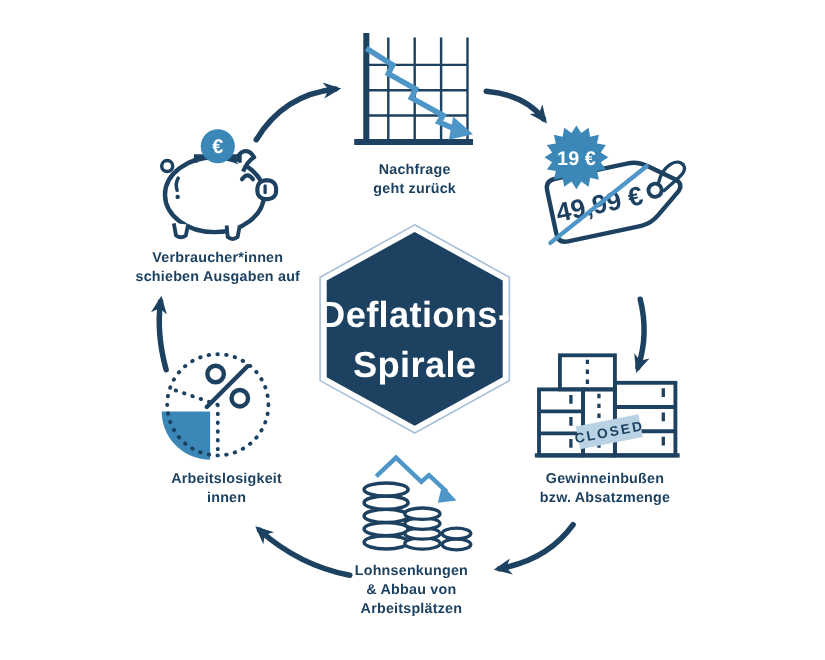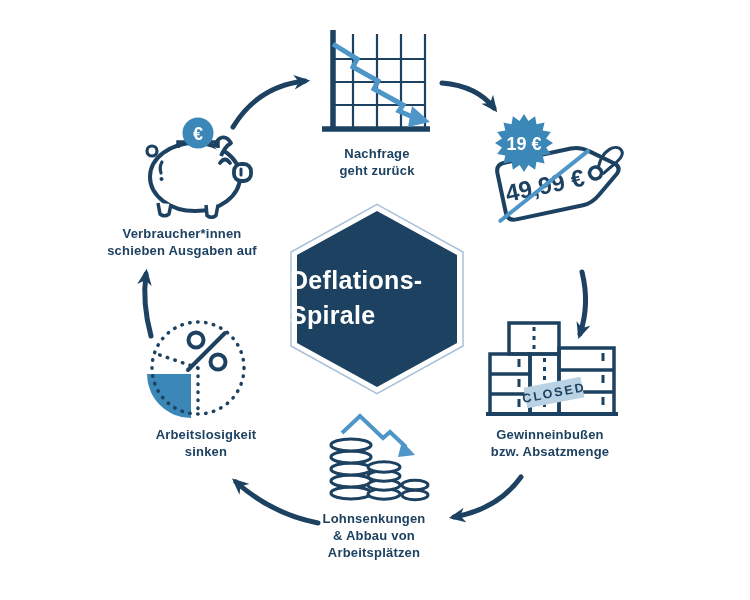--- a/index.html
+++ b/index.html
@@ -13,23 +13,23 @@
     font-size:13px;
     line-height:1.32;
     text-align:center;
     white-space:pre-line;
     letter-spacing:0.2px;
   }
   .hex-title{
     position:absolute;
     color:#ffffff;
     font-weight:bold;
-    font-size:25px;
+    font-size:33px;
     line-height:1.38;
-    text-align:left;
+    text-align:center;
     white-space:pre-line;
     z-index:3;
     letter-spacing:0.3px;
   }
   svg{display:block;}
   svg text{font-family:"Liberation Sans","DejaVu Sans",sans-serif;font-weight:bold;}
   .arrow-layer{position:absolute;left:0;top:0;z-index:1;pointer-events:none;}
   .node{position:absolute;z-index:2;}
 </style>
 </head>
@@ -143,35 +143,35 @@
       <circle cx="70" cy="55" r="46" fill="none" stroke="#1d4160" stroke-width="3.5" stroke-dasharray="0.5 7.5" stroke-linecap="round"></circle>
       <path d="M70,55 L26,40 M70,55 L70,101" fill="none" stroke="#1d4160" stroke-width="3.5" stroke-dasharray="0.5 7.5" stroke-linecap="round"></path>
       <g stroke="#1d4160" stroke-width="4" fill="none">
         <circle cx="68" cy="27" r="7.5"></circle>
         <circle cx="90" cy="49" r="7.5"></circle>
         <line x1="60" y1="57" x2="97" y2="20" stroke-linecap="round"></line>
       </g>
     </svg>
   </div>
   <div class="node-label" style="left:206px;top:426px;">Arbeitslosigkeit
-sinken</div>
+innen</div>
 
   <div class="node" style="left:138px;top:103px;">
     <svg width="122" height="118" viewBox="0 0 122 118">
       <circle cx="14" cy="48" r="5" fill="none" stroke="#1d4160" stroke-width="3.2"></circle>
       <ellipse cx="57" cy="74" rx="45" ry="34" fill="#ffffff" stroke="#1d4160" stroke-width="4"></ellipse>
       <path d="M20,100 L22,111 Q26.5,114.5 31,111 L33,101" fill="#ffffff" stroke="#1d4160" stroke-width="3.5" stroke-linejoin="round"></path>
       <path d="M68,102 L69,112.5 Q73.5,116 78,112.5 L80,102" fill="#ffffff" stroke="#1d4160" stroke-width="3.5" stroke-linejoin="round"></path>
       <path d="M77,44 C79,33 88,31 93,40 C88,43 85,48 83,53" fill="#ffffff" stroke="#1d4160" stroke-width="3.8" stroke-linejoin="round"></path>
       <rect x="96" y="61" width="17" height="17" rx="7" fill="#ffffff" stroke="#1d4160" stroke-width="3.8"></rect>
       <path d="M103,66 V72" stroke="#1d4160" stroke-width="3" stroke-linecap="round"></path>
       <path d="M82,60 Q87,53 92,60" fill="none" stroke="#1d4160" stroke-width="3.8" stroke-linecap="round"></path>
       <path d="M24,59 Q21,64 23,70" fill="none" stroke="#1d4160" stroke-width="3.2" stroke-linecap="round"></path>
       <circle cx="23.5" cy="76" r="2" fill="#1d4160"></circle>
       <path d="M40,45 L40,39 L80,39 L80,45" fill="none" stroke="#1d4160" stroke-width="3.5"></path>
       <circle cx="60" cy="30" r="15.5" fill="#3a87b8"></circle>
       <text x="60" y="36.5" text-anchor="middle" font-size="18" fill="#ffffff">€</text>
     </svg>
   </div>
-  <div class="node-label" style="left:182px;top:225px;">Verbraucher*innen
+  <div class="node-label" style="left:198px;top:225px;">Verbraucher*innen
 schieben Ausgaben auf</div>
 
 </div>
 
 </body></html>

